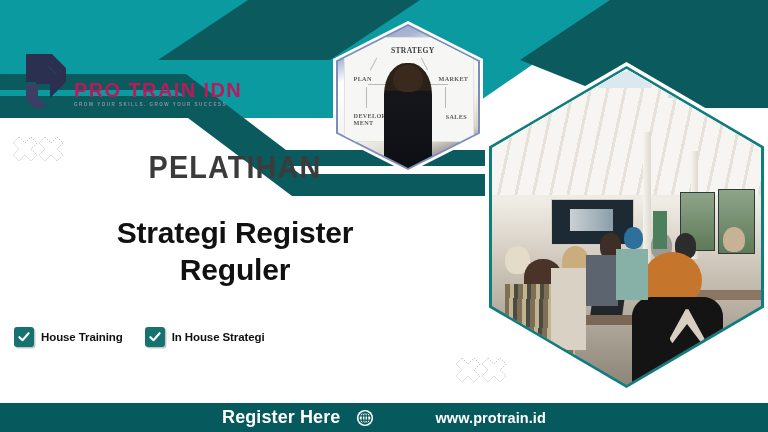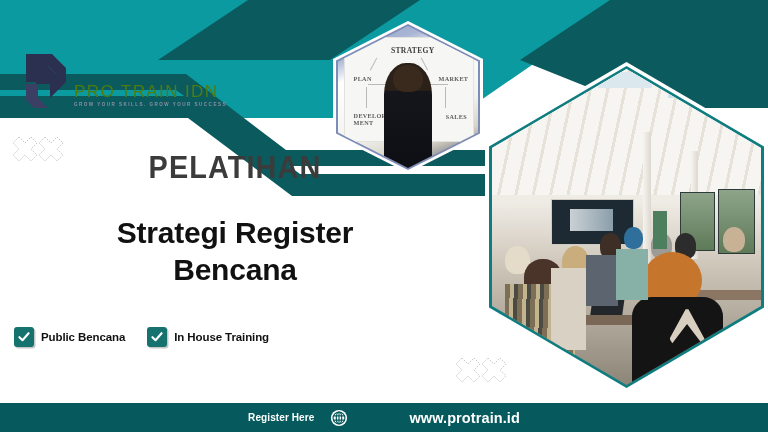--- a/index.html
+++ b/index.html
@@ -6,21 +6,21 @@
   body{width:768px;height:432px;overflow:hidden;font-family:"Liberation Sans",sans-serif;}
   .poster{position:relative;width:768px;height:432px;background:#ffffff;overflow:hidden;}
 
   
   .band{position:absolute;top:0;left:0;width:768px;height:200px;pointer-events:none;}
 
   
   .logo{position:absolute;left:18px;top:52px;display:flex;align-items:flex-end;}
   .logo-mark{width:52px;height:62px;flex:0 0 auto;}
   .logo-text{margin-left:4px;padding-bottom:6px;}
-  .logo-name{font-size:17px;font-weight:400;letter-spacing:1.4px;color:#4d7c0f;line-height:1;}
+  .logo-name{font-size:20px;font-weight:700;letter-spacing:1.4px;color:#be185d;line-height:1;}
   .logo-tag{font-size:4.6px;font-weight:700;letter-spacing:1.45px;color:#8d8fa3;margin-top:3px;line-height:1;white-space:nowrap;}
 
   
   .xdecor{position:absolute;pointer-events:none;}
   .xdecor.left{left:12px;top:136px;}
   .xdecor.bottom{left:455px;top:357px;}
 
   
   .kicker{position:absolute;left:0;top:150px;width:470px;text-align:center;
           font-size:31px;font-weight:700;letter-spacing:1.2px;color:#3b3b3b;
@@ -33,21 +33,21 @@
   .checks{position:absolute;left:14px;top:327px;display:flex;align-items:center;gap:22px;}
   .check-item{display:flex;align-items:center;gap:7px;}
   .cbox{width:20px;height:20px;border-radius:3px;background:#16726e;
         box-shadow:1.5px 1.5px 0 rgba(0,0,0,.22);display:flex;align-items:center;justify-content:center;flex:0 0 auto;}
   .cbox svg{display:block;}
   .clabel{font-size:11.5px;font-weight:700;color:#111;white-space:nowrap;letter-spacing:-0.1px;}
 
   
   .footer{position:absolute;left:0;bottom:0;width:768px;height:29px;background:#065a5d;
           display:flex;align-items:center;justify-content:center;gap:16px;}
-  .footer-cta{font-size:10px;font-weight:700;color:#ffffff;letter-spacing:.1px;}
+  .footer-cta{font-size:18px;font-weight:700;color:#ffffff;letter-spacing:.1px;}
   .globe{width:18px;height:18px;flex:0 0 auto;}
   .footer-url{font-size:14.5px;font-weight:700;color:#ffffff;letter-spacing:.1px;margin-left:45px;}
 
   
   .hex{position:absolute;}
   .hex-wrap{position:relative;width:100%;height:100%;}
 
   
   .ph-strategy{position:absolute;inset:0;background:
      linear-gradient(160deg,#8e9cc4 0%, #aab6d4 18%, #ffffff 30%, #f2f2f0 62%, #d8d3c8 78%, #2d3346 100%);}
@@ -175,39 +175,39 @@
           <div style="position:absolute;left:46%;top:57%;width:12%;height:16%;background:#87b0a6;"></div>
           <div style="position:absolute;left:60%;top:45%;width:5%;height:12%;background:#4d7f5e;"></div>
         </div>
       </div>
     </div>
   </div>
 
   <div class="kicker">PELATIHAN</div>
   <div class="headline">
     <div>Strategi Register</div>
-    <div>Bencana</div>
+    <div>Reguler</div>
   </div>
 
   <div class="checks">
     <div class="check-item">
       <span class="cbox">
         <svg width="14" height="14" viewBox="0 0 14 14">
             <path d="M2.4,7.2 L5.5,10.2 L11.6,3.2" fill="none" stroke="#fff" stroke-width="2.1" stroke-linecap="round" stroke-linejoin="round"></path>
           </svg>
       </span>
-      <span class="clabel">Public Bencana</span>
+      <span class="clabel">House Training</span>
     </div>
     <div class="check-item">
       <span class="cbox">
         <svg width="14" height="14" viewBox="0 0 14 14">
             <path d="M2.4,7.2 L5.5,10.2 L11.6,3.2" fill="none" stroke="#fff" stroke-width="2.1" stroke-linecap="round" stroke-linejoin="round"></path>
           </svg>
       </span>
-      <span class="clabel">In House Training</span>
+      <span class="clabel">In House Strategi</span>
     </div>
   </div>
 
   <div class="footer">
     <span class="footer-cta">Register Here</span>
     <svg class="globe" viewBox="0 0 20 20">
       <circle cx="10" cy="10" r="9" fill="#ffffff"></circle>
       <circle cx="10" cy="10" r="6.6" fill="none" stroke="#065a5d" stroke-width="1.3"></circle>
       <ellipse cx="10" cy="10" rx="3" ry="6.6" fill="none" stroke="#065a5d" stroke-width="1.3"></ellipse>
       <path d="M3.6,7.6 H16.4 M3.6,12.4 H16.4 M10,3.4 V16.6" stroke="#065a5d" stroke-width="1.3"></path>

